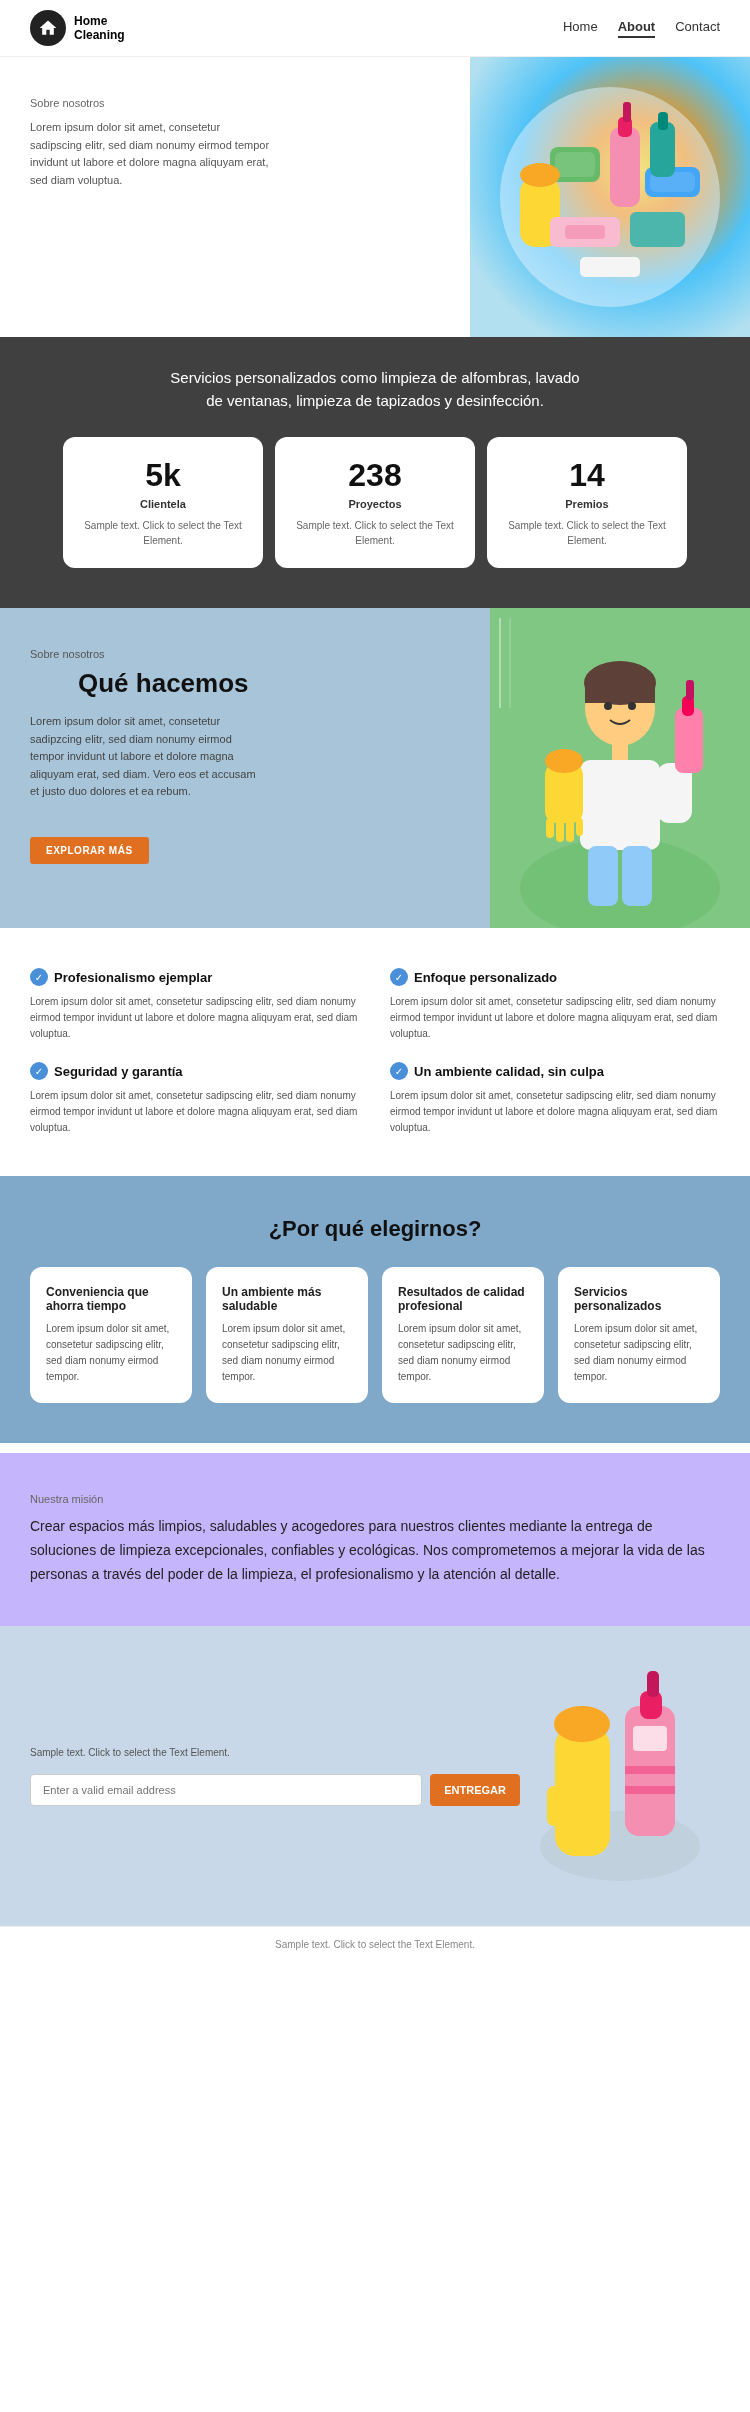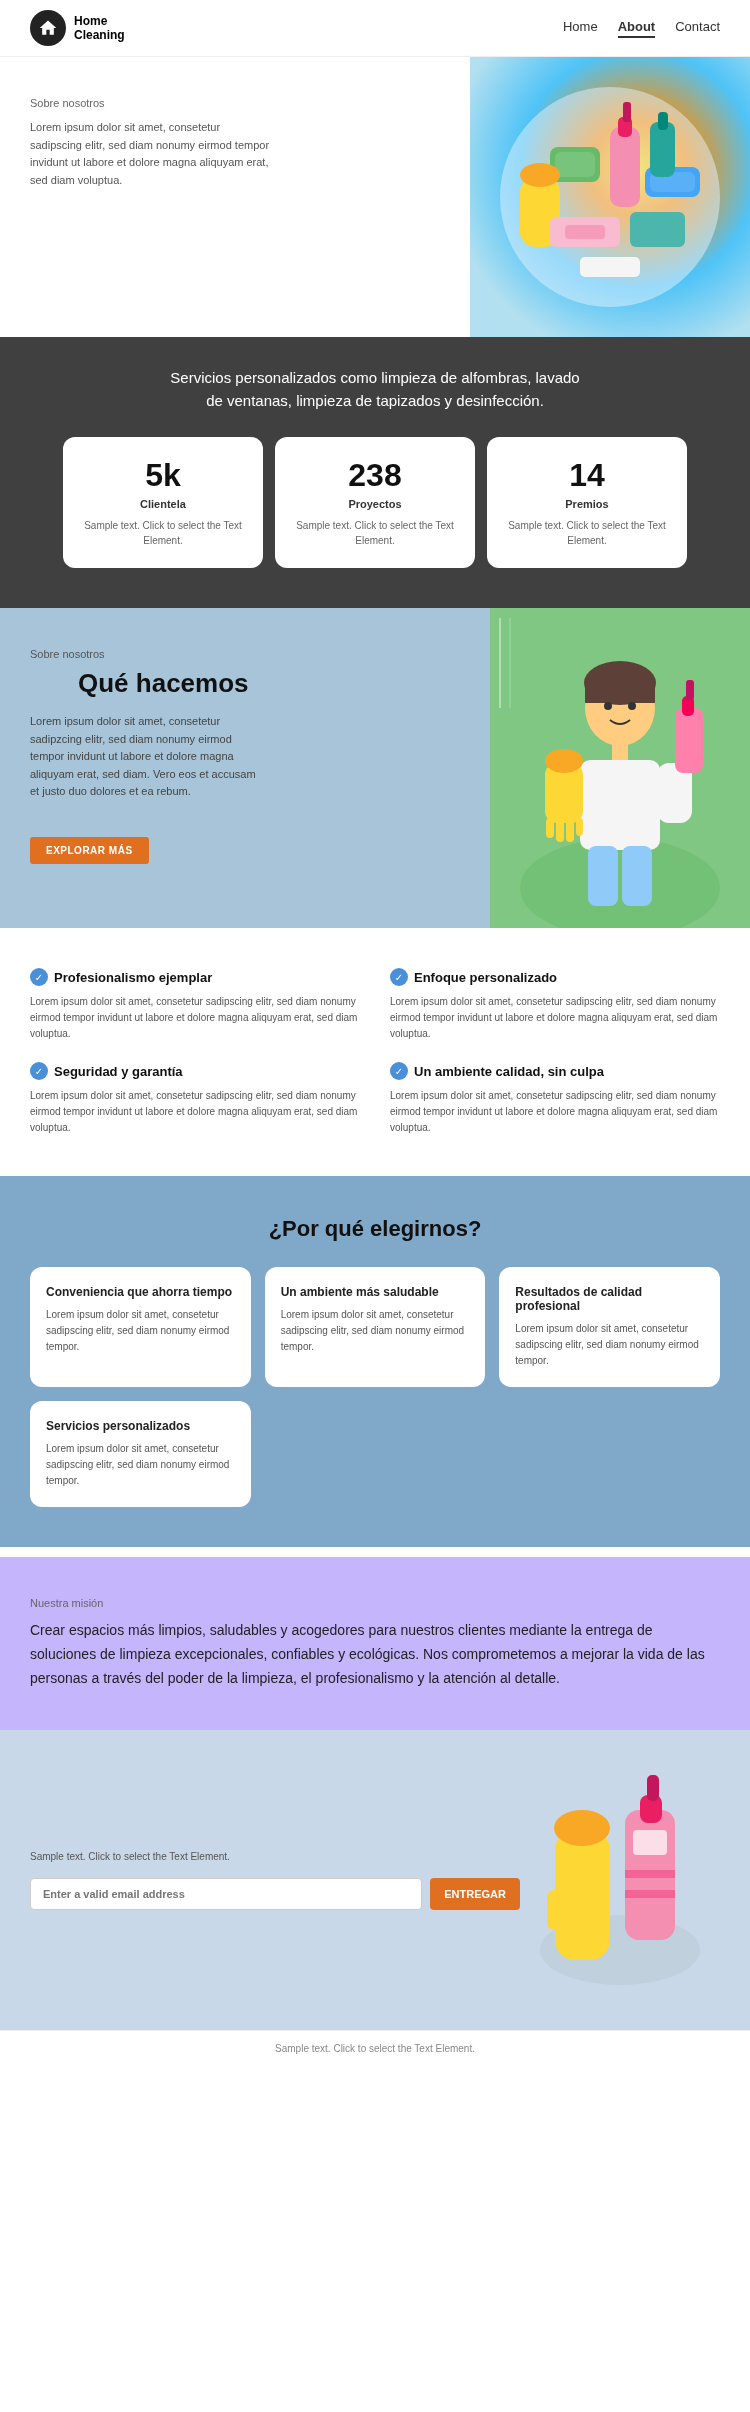--- a/index.html
+++ b/index.html
@@ -84,21 +84,21 @@
       width: 18px; height: 18px; border-radius: 50%; display: flex; align-items: center; justify-content: center;
       font-size: 10px; color: white; flex-shrink: 0;
     }
     .feature-icon.blue { background: #4a90d9; }
     .feature-title { font-size: 13px; font-weight: bold; color: #111; }
     .feature-body { font-size: 10px; color: #555; line-height: 1.6; }
 
     
     .why-section { background: #7fa8c9; padding: 40px 30px; }
     .why-title { font-size: 22px; font-weight: 900; color: #111; text-align: center; margin-bottom: 25px; }
-    .why-grid { display: grid; grid-template-columns: 1fr 1fr 1fr; gap: 14px; }
+    .why-grid { display: grid; grid-template-columns: 1fr 1fr 1fr 1fr; gap: 14px; }
     .why-card {
       background: #fff; border-radius: 12px; padding: 18px 16px;
     }
     .why-card-title { font-size: 12px; font-weight: bold; color: #222; margin-bottom: 8px; }
     .why-card-body { font-size: 10px; color: #555; line-height: 1.6; }
 
     
     .mission-section { background: #c4b5fd; padding: 40px 30px; margin-top: 10px; }
     .mission-label { font-size: 11px; color: #666; margin-bottom: 10px; }
     .mission-body { font-size: 14px; color: #222; line-height: 1.7; }
@@ -106,21 +106,21 @@
     
     .cta-section {
       background: #c8d8e8; padding: 40px 30px; display: flex; align-items: center; min-height: 220px;
     }
     .cta-content { flex: 1; }
     .cta-title { font-size: 26px; font-weight: 900; color: #111; line-height: 1.2; margin-bottom: 10px; }
     .cta-desc { font-size: 10px; color: #555; margin-bottom: 16px; }
     .cta-form { display: flex; gap: 8px; }
     .cta-input {
       flex: 1; padding: 9px 12px; border: 1px solid #ccc; border-radius: 4px;
-      font-size: 11px; color: #999; outline: none; font-weight: bold;
+      font-size: 11px; color: #999; outline: none;
     }
     .cta-btn {
       background: #e07020; color: #fff; border: none; padding: 9px 14px;
       font-size: 11px; font-weight: bold; border-radius: 4px; cursor: pointer; text-transform: uppercase;
     }
     .cta-image {
       width: 200px; flex-shrink: 0; display: flex; align-items: flex-end; justify-content: center;
     }
 
     

